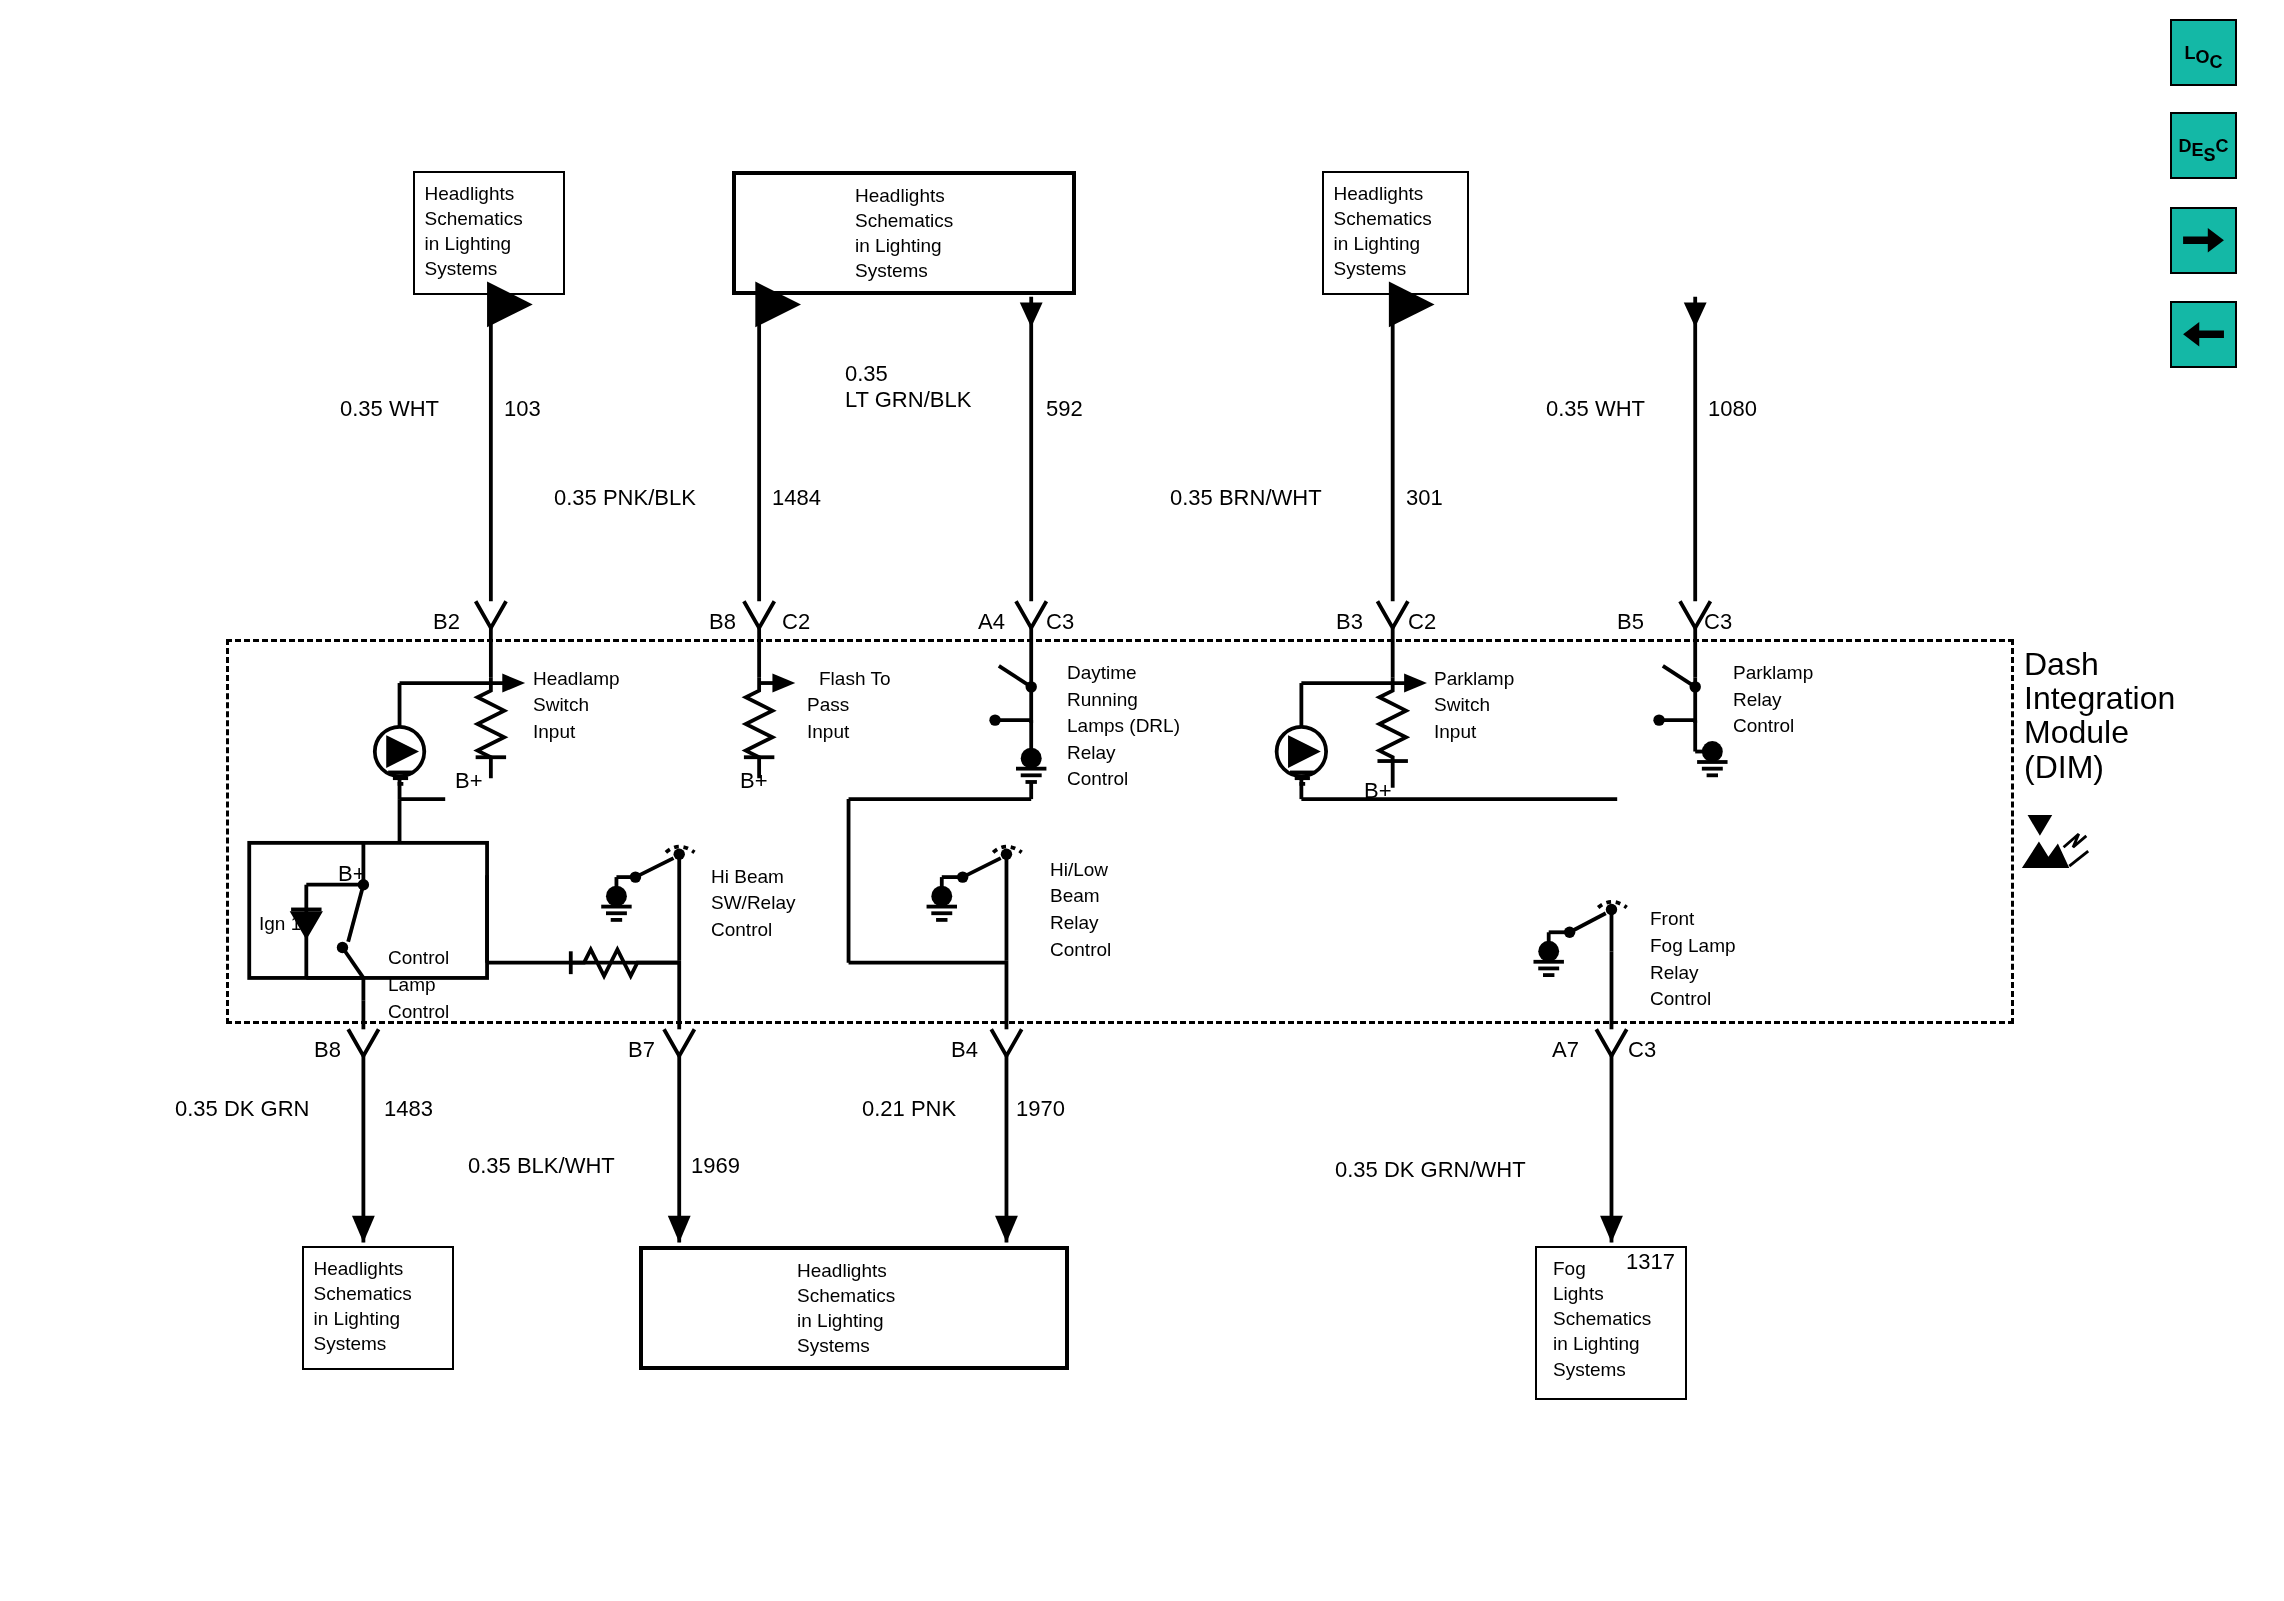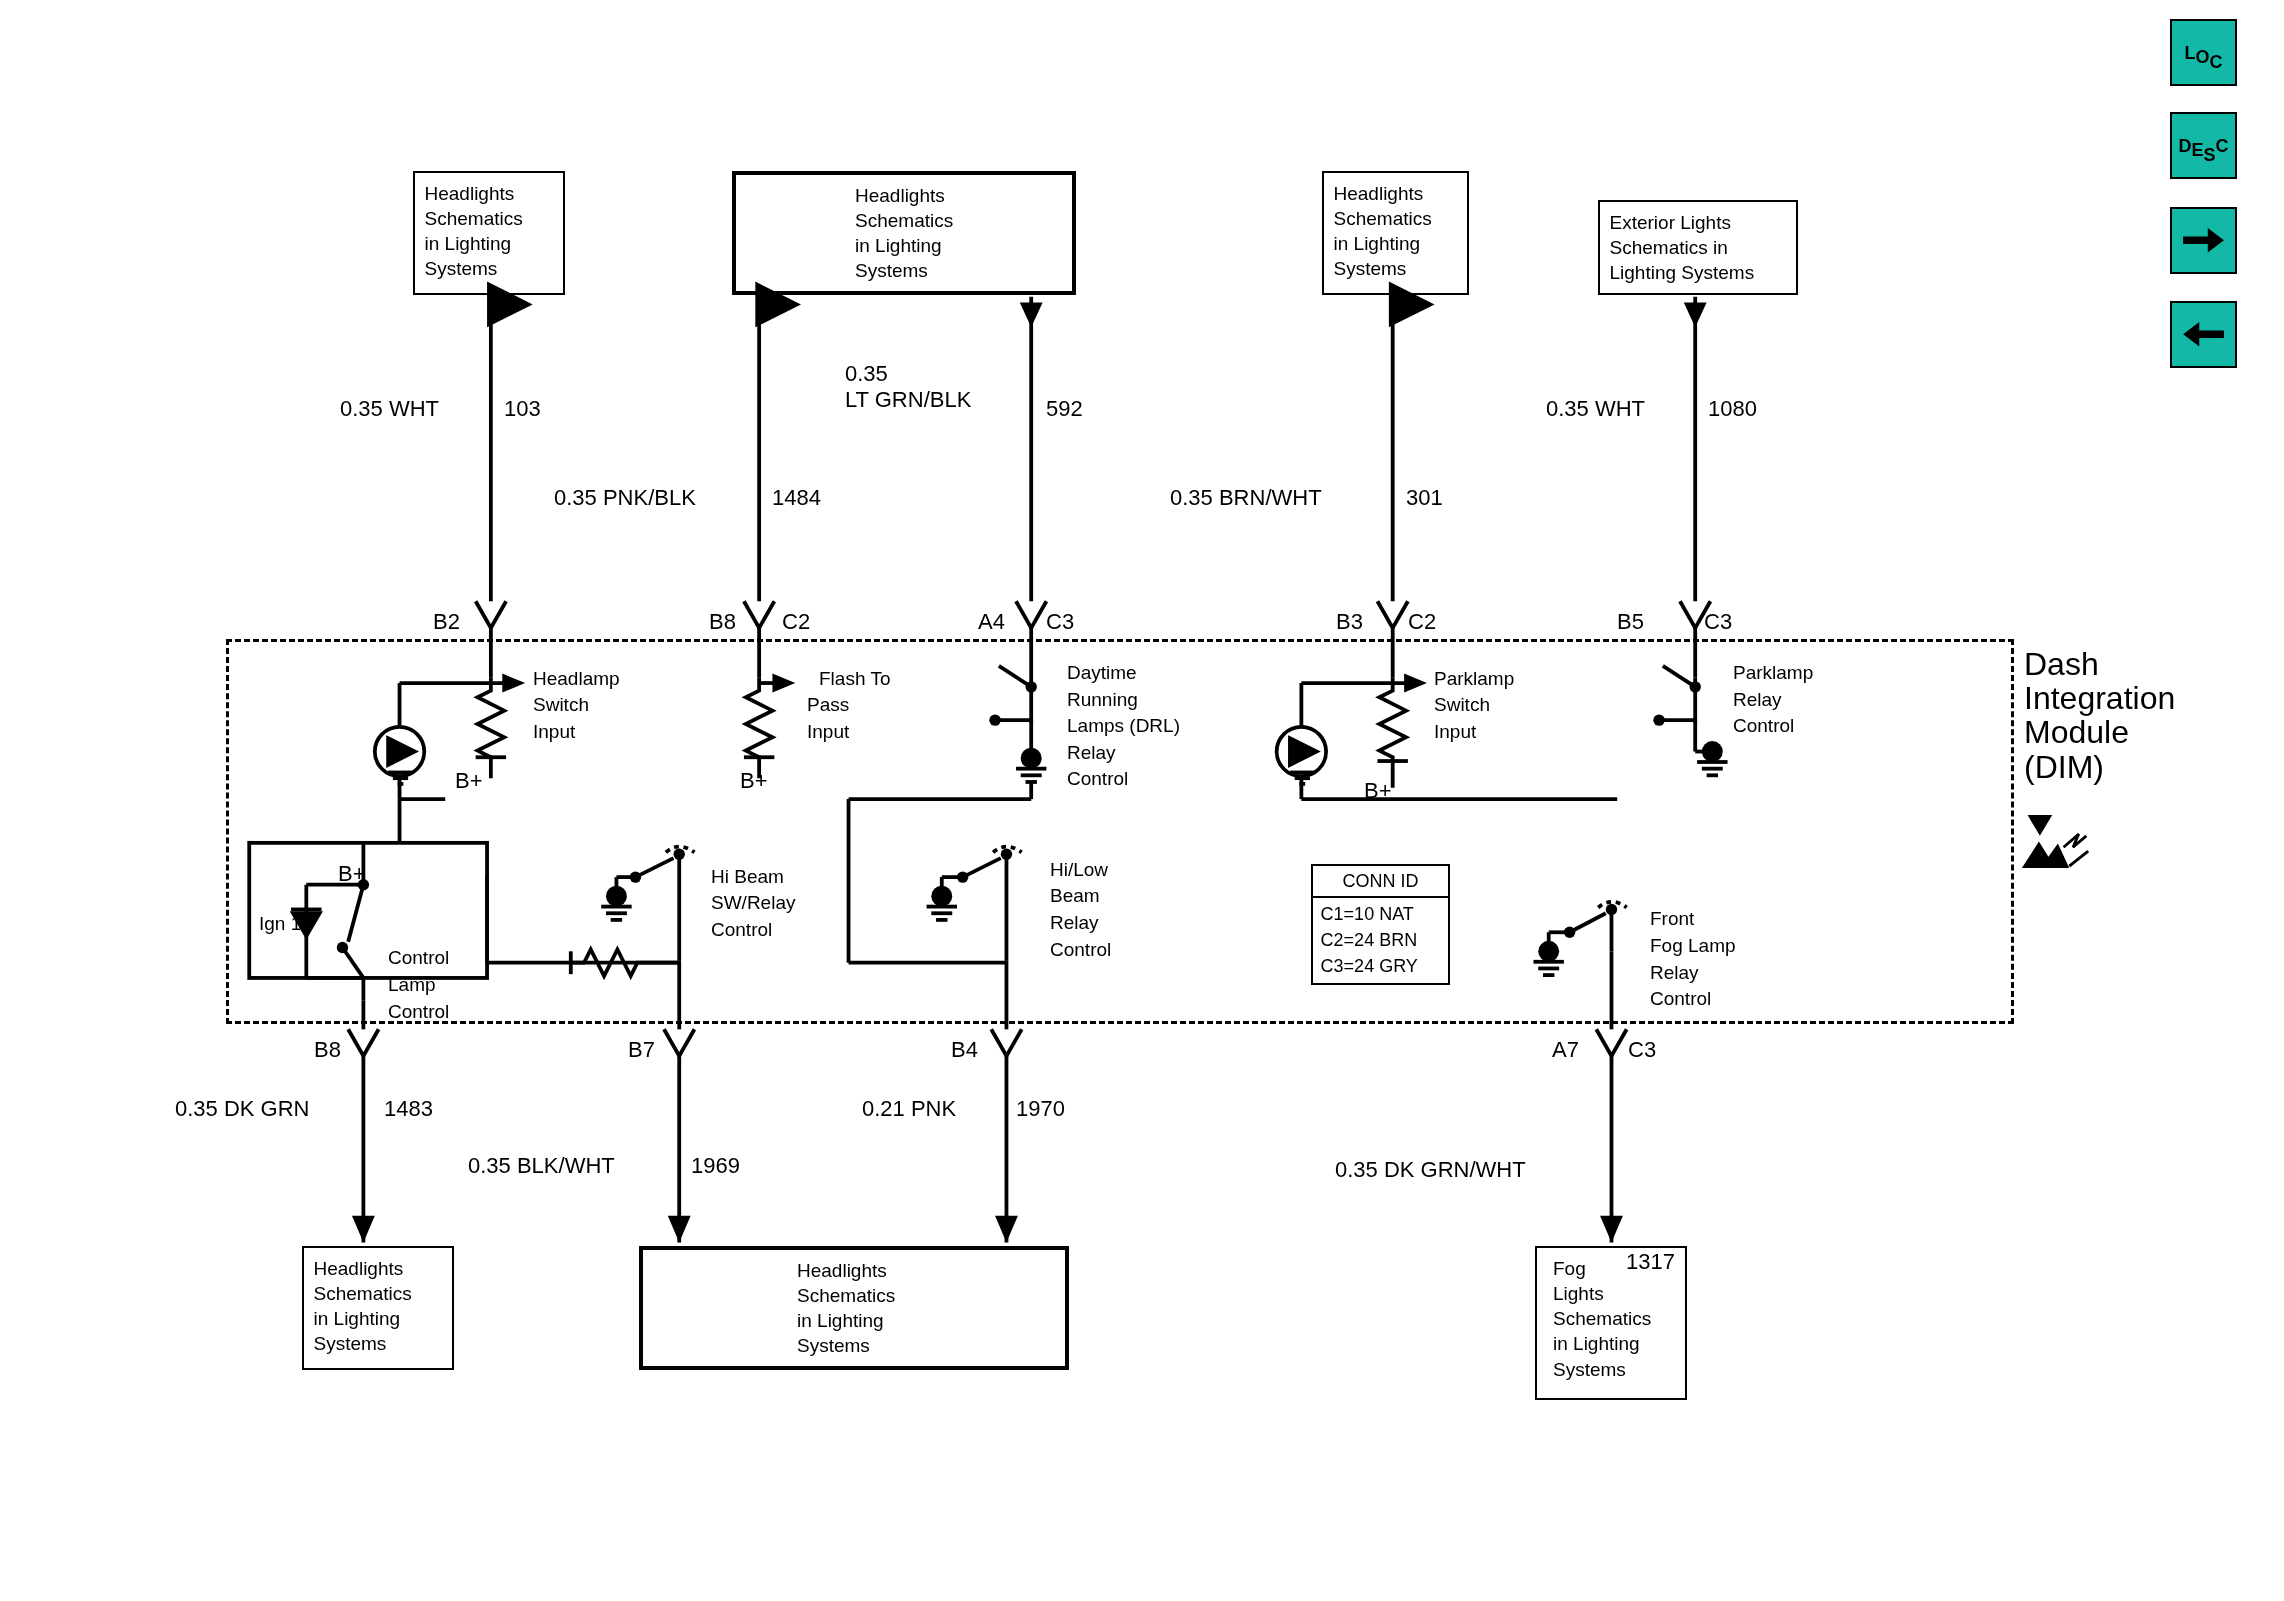--- a/index.html
+++ b/index.html
@@ -139,25 +139,20 @@
     <div>Systems</div>
   </div>
 
   <div class="box" style="left:1322px; top:171px; width:147px; height:124px;">
     <div>Headlights</div>
     <div>Schematics</div>
     <div>in Lighting</div>
     <div>Systems</div>
   </div>
 
-  <div class="box" style="left:1598px; top:200px; width:200px; height:95px;">
-    <div>Exterior Lights</div>
-    <div>Schematics in</div>
-    <div>Lighting Systems</div>
-  </div>
 
   <div class="box" style="left:302px; top:1246px; width:152px; height:124px;">
     <div>Headlights</div>
     <div>Schematics</div>
     <div>in Lighting</div>
     <div>Systems</div>
   </div>
 
   <div class="box thick" style="left:639px; top:1246px; width:430px; height:124px; padding-left:154px;">
     <div>Headlights</div>
@@ -181,28 +176,20 @@
   <div class="txt lg" style="left:2024px; top:713px;">Module</div>
   <div class="txt lg" style="left:2024px; top:748px;">(DIM)</div>
 
   <svg style="position:absolute; left:2020px; top:813px;" width="72" height="59" viewBox="0 0 76 62">
     <path d="M8 2 L34 2 L21 24 Z" fill="#000"></path>
     <path d="M2 58 L20 30 L30 46 L40 32 L52 58 Z" fill="#000"></path>
     <path d="M46 36 L62 22 L56 36 L70 24" stroke="#000" stroke-width="3" fill="none"></path>
     <path d="M52 56 L72 40" stroke="#000" stroke-width="3" fill="none"></path>
   </svg>
 
-  <div class="conn-id-box" style="left:1311px; top:864px; width:139px;">
-    <div class="conn-id-head">CONN ID</div>
-    <div class="conn-id-body">
-      <div>C1=10 NAT</div>
-      <div>C2=24 BRN</div>
-      <div>C3=24 GRY</div>
-    </div>
-  </div>
 
   <div class="txt" style="left:340px; top:396px;">0.35 WHT</div>
   <div class="txt" style="left:504px; top:396px;">103</div>
 
   <div class="txt" style="left:554px; top:485px;">0.35 PNK/BLK</div>
   <div class="txt" style="left:772px; top:485px;">1484</div>
 
   <div class="txt" style="left:845px; top:361px;">0.35
 LT GRN/BLK</div>
   <div class="txt" style="left:1046px; top:396px;">592</div>

